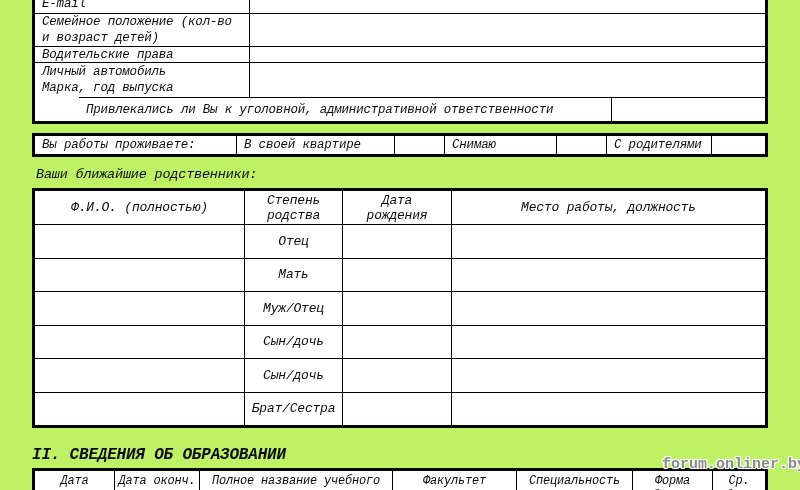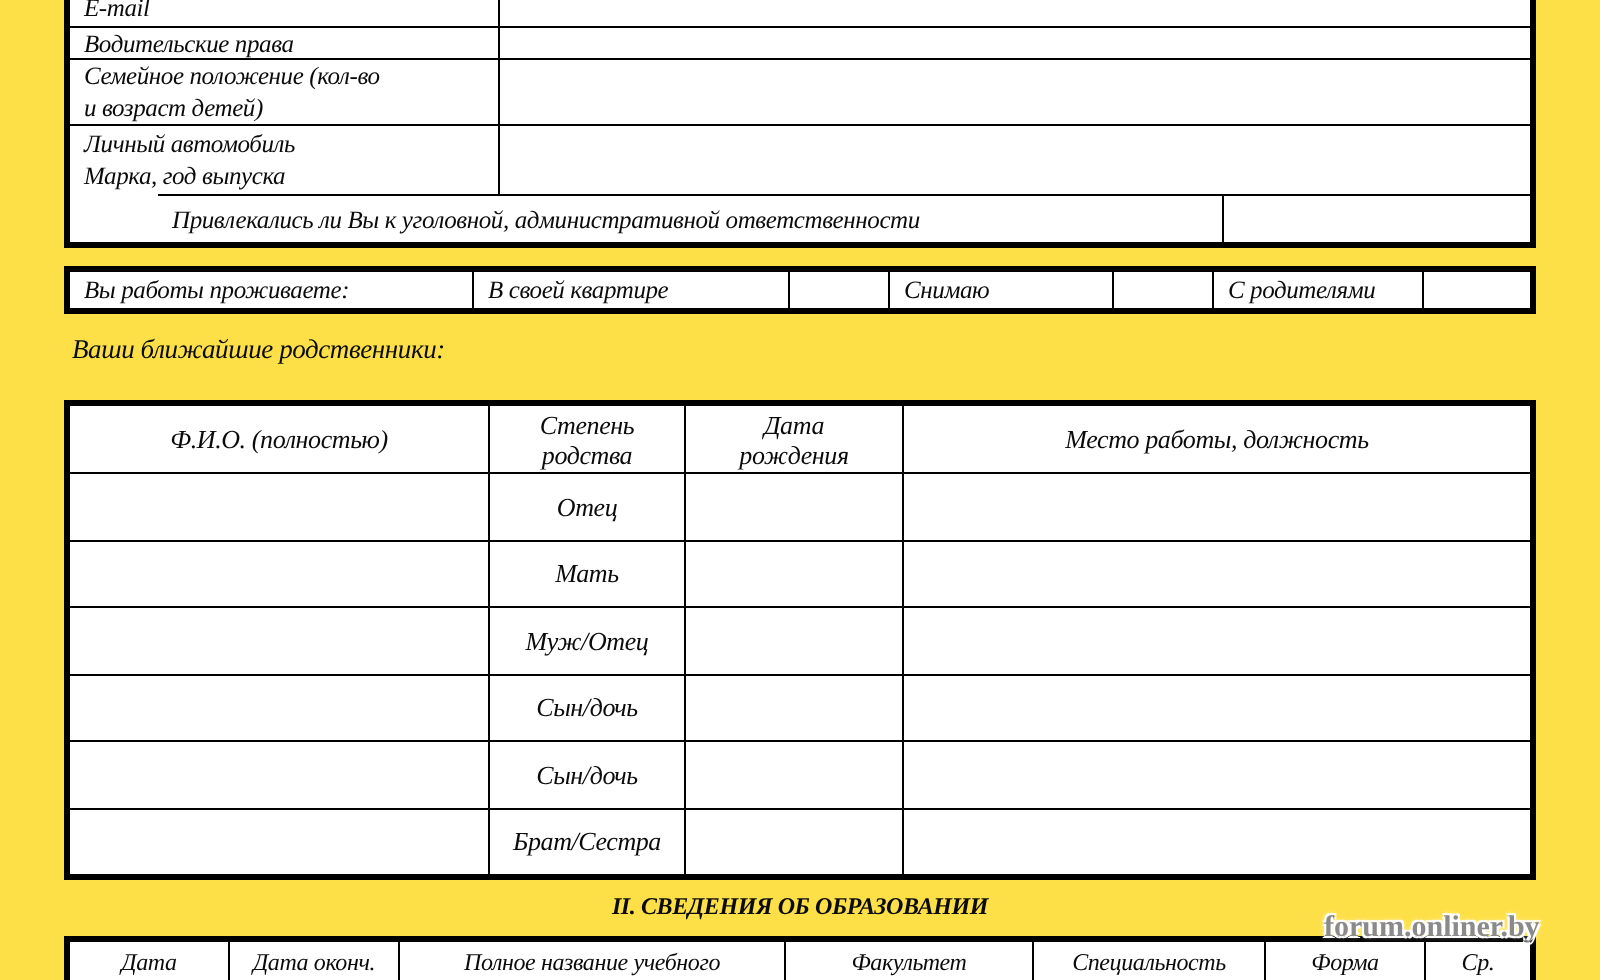--- a/index.html
+++ b/index.html
@@ -1,18 +1,18 @@
 <!DOCTYPE html>
 <html><head>
 <meta charset="utf-8">
 <style>
   html,body{margin:0;padding:0;background:#fff;}
   .page{
-    position:relative;width:800px;height:490px;overflow:hidden;background:#fde047;
-    font-family:Liberation Serif, serif;font-style:italic;color:#0b0b0b;
+    position:relative;width:800px;height:490px;overflow:hidden;background:#bef264;
+    font-family:Liberation Mono, monospace;font-style:italic;color:#0b0b0b;
     letter-spacing:-0.2px;
   }
   .tbl{position:absolute;border:3px solid #000;box-sizing:border-box;background:#fff;}
   .row{display:flex;box-sizing:border-box;border-top:1.5px solid #000;}
   .row.first{border-top:none;}
   .cell{
     box-sizing:border-box;border-right:1px solid #000;padding:0 7px;
     display:flex;flex-direction:column;justify-content:center;overflow:hidden;
   }
   .cell.last{border-right:none;}
@@ -35,34 +35,34 @@
   #residence .c-label{width:202px;}
   #residence .c-opt1{width:158px;}
   #residence .c-box1{width:50px;}
   #residence .c-opt2{width:112px;}
   #residence .c-box2{width:50px;}
   #residence .c-opt3{width:105px;}
   #residence .c-box3{flex:1;}
 
   
   .section-label{position:absolute;left:36px;top:167px;font-size:13.5px;}
-  #relatives{left:32px;top:200px;width:736px;}
+  #relatives{left:32px;top:188px;width:736px;}
   #relatives .hrow{height:33px;}
   #relatives .drow{height:33.5px;}
   #relatives .c1{width:210px;}
   #relatives .c2{width:98px;align-items:center;text-align:center;}
   #relatives .c3{width:109px;align-items:center;text-align:center;}
   #relatives .c4{flex:1;}
   #relatives .hrow .cell{align-items:center;text-align:center;}
   #relatives .cell span{font-size:13px;line-height:15px;}
 
   
   .edu-heading{
-    position:absolute;left:32px;top:446px;width:736px;text-align:center;
-    font-weight:bold;font-size:12px;letter-spacing:-0.2px;
+    position:absolute;left:32px;top:446px;width:736px;
+    font-weight:bold;font-size:16px;letter-spacing:-0.2px;
   }
   #education{left:32px;top:468px;width:736px;height:60px;}
   #education .hrow{height:54px;border-top:none;}
   #education .cell{justify-content:flex-start;align-items:center;text-align:center;padding-top:3px;}
   #education .cell span{font-size:12px;line-height:15px;}
   #education .e1{width:80px;}
   #education .e2{width:85px;}
   #education .e3{width:193px;}
   #education .e4{width:124px;}
   #education .e5{width:116px;}
@@ -81,30 +81,30 @@
 
 <div class="page">
 
   <div class="tbl" id="personal">
     <div class="row r0 first">
       <div class="cell label">
         <span>E-mail</span>
       </div>
       <div class="cell value last"></div>
     </div>
-    <div class="row r2">
-      <div class="cell label">
-        <span>Водительские права</span>
-      </div>
-      <div class="cell value last"></div>
-    </div>
     <div class="row r1">
       <div class="cell label">
         <span>Семейное положение (кол-во</span>
         <span>и возраст детей)</span>
+      </div>
+      <div class="cell value last"></div>
+    </div>
+    <div class="row r2">
+      <div class="cell label">
+        <span>Водительские права</span>
       </div>
       <div class="cell value last"></div>
     </div>
     <div class="row r3">
       <div class="cell label">
         <span>Личный автомобиль</span>
         <span>Марка, год выпуска</span>
       </div>
       <div class="cell value last"></div>
     </div>

